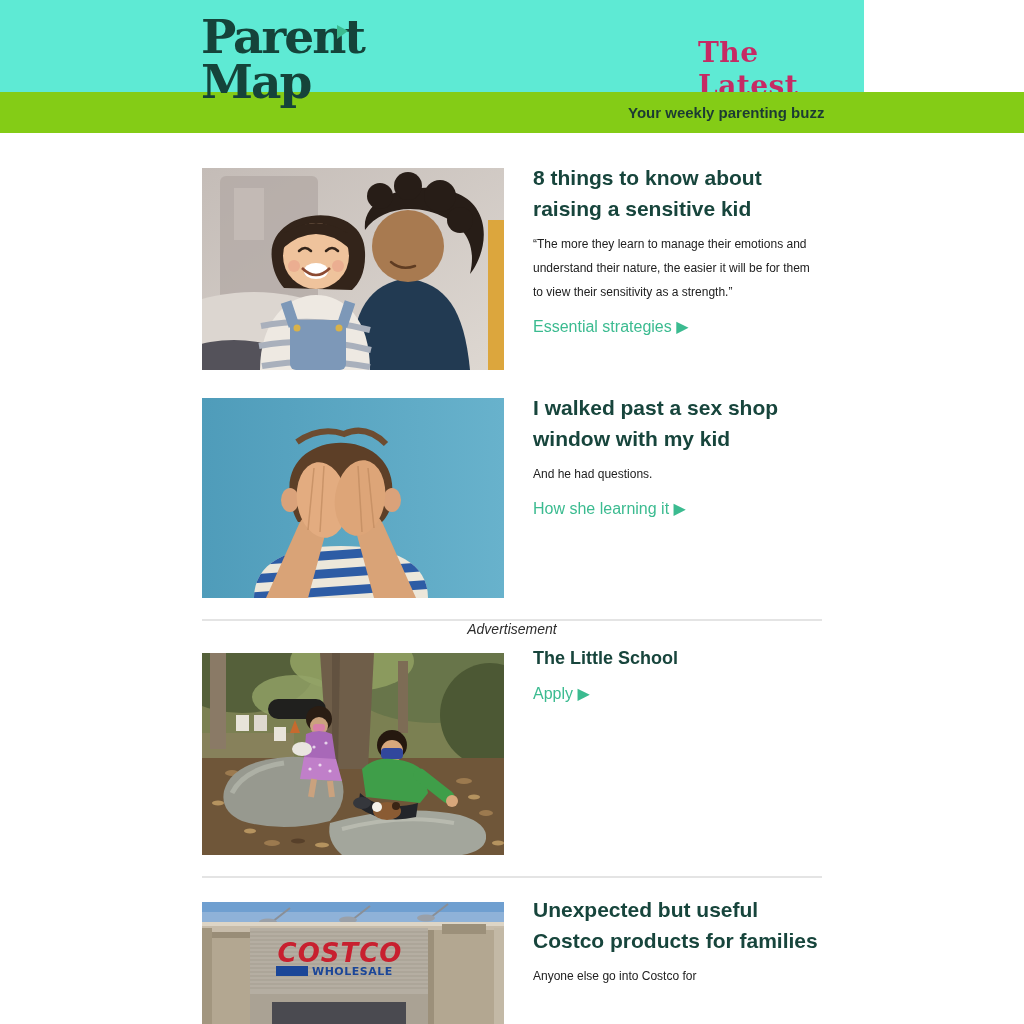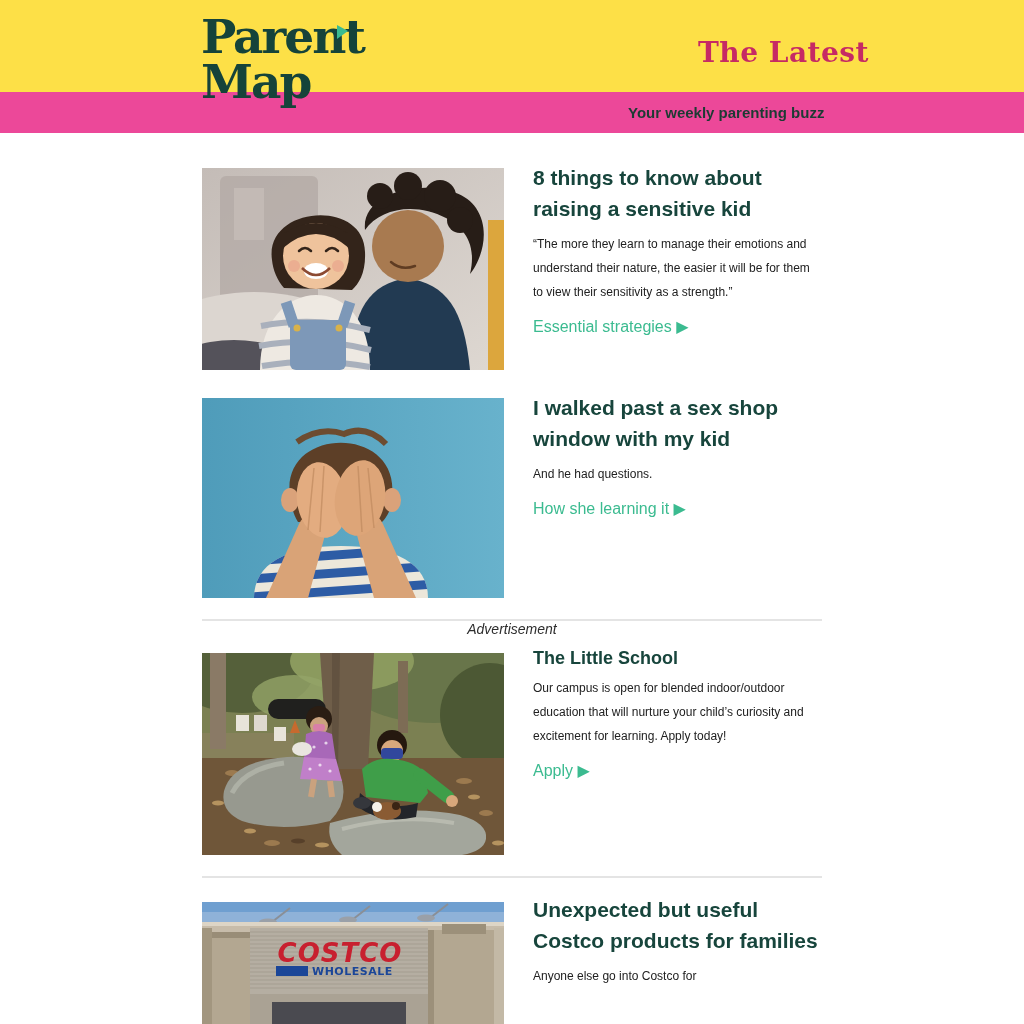--- a/index.html
+++ b/index.html
@@ -1,36 +1,36 @@
 <!DOCTYPE html>
 <html><head>
 <meta charset="utf-8">
 <style>
   html,body{margin:0;padding:0;}
   body{
     width:1024px;height:1024px;overflow:hidden;background:#ffffff;
     font-family:"Liberation Sans", sans-serif;position:relative;
   }
-  .header{position:relative;width:1024px;height:92px;background:#fde047;}
+  .header{position:relative;width:864px;height:92px;background:#5eead4;}
   .logo{
     position:absolute;left:201px;top:14px;z-index:5;
     font-family:"DejaVu Serif", serif;font-weight:bold;
     font-size:47px;line-height:45px;letter-spacing:-2px;color:#15433a;
   }
   .logo-flag{
     position:absolute;left:136px;top:11px;width:0;height:0;
     border-left:11px solid #3bbb90;border-top:6px solid transparent;border-bottom:8px solid transparent;
   }
   .edition-title{
     position:absolute;left:698px;top:36px;
     font-family:"DejaVu Serif", serif;font-weight:bold;
     font-size:28px;color:#c62a64;letter-spacing:0.5px;
   }
   .banner{
-    position:absolute;top:92px;left:0;width:1024px;height:41px;background:#ec4899;
+    position:absolute;top:92px;left:0;width:1024px;height:41px;background:#84cc16;
   }
   .tagline{
     position:absolute;left:628px;top:0;height:41px;line-height:41px;
     font-weight:bold;font-size:15px;color:#1c3b33;
   }
   .content{position:absolute;top:133px;left:202px;width:620px;}
   .row{display:flex;gap:29px;}
   .thumb{display:block;width:302px;flex:none;text-decoration:none;}
   .thumb svg{display:block;}
   .text{flex:1;margin-top:-6px;}
@@ -238,21 +238,20 @@
         <circle cx="250" cy="148" r="6" fill="#d8a87c"></circle>
         <path d="M158,140 Q180,160 216,150 L214,164 Q180,172 156,154 Z" fill="#23252a"></path>
         <ellipse cx="160" cy="150" rx="9" ry="6" fill="#35373c"></ellipse>
         <ellipse cx="185" cy="158" rx="14" ry="9" fill="#8a5b33"></ellipse>
         <circle cx="175" cy="154" r="5" fill="#f4f1ea"></circle>
         <circle cx="194" cy="153" r="4" fill="#3a2414"></circle>
       </svg>
     </a>
     <div class="text">
       <h2 class="title ad-title">The Little School</h2>
-      <p class="body">Our campus is open for blended indoor/outdoor education that will nurture your child’s curiosity and excitement for learning. Apply today!</p>
       <a class="cta" href="#">Apply ▶</a>
     </div>
   </article>
 
   <hr class="divider">
 
   <article class="row row-costco">
     <a class="thumb" href="#" aria-label="Costco Wholesale storefront">
       <svg width="302" height="202" viewBox="0 0 302 202">
         <rect width="302" height="30" fill="#6f9fd0"></rect>

